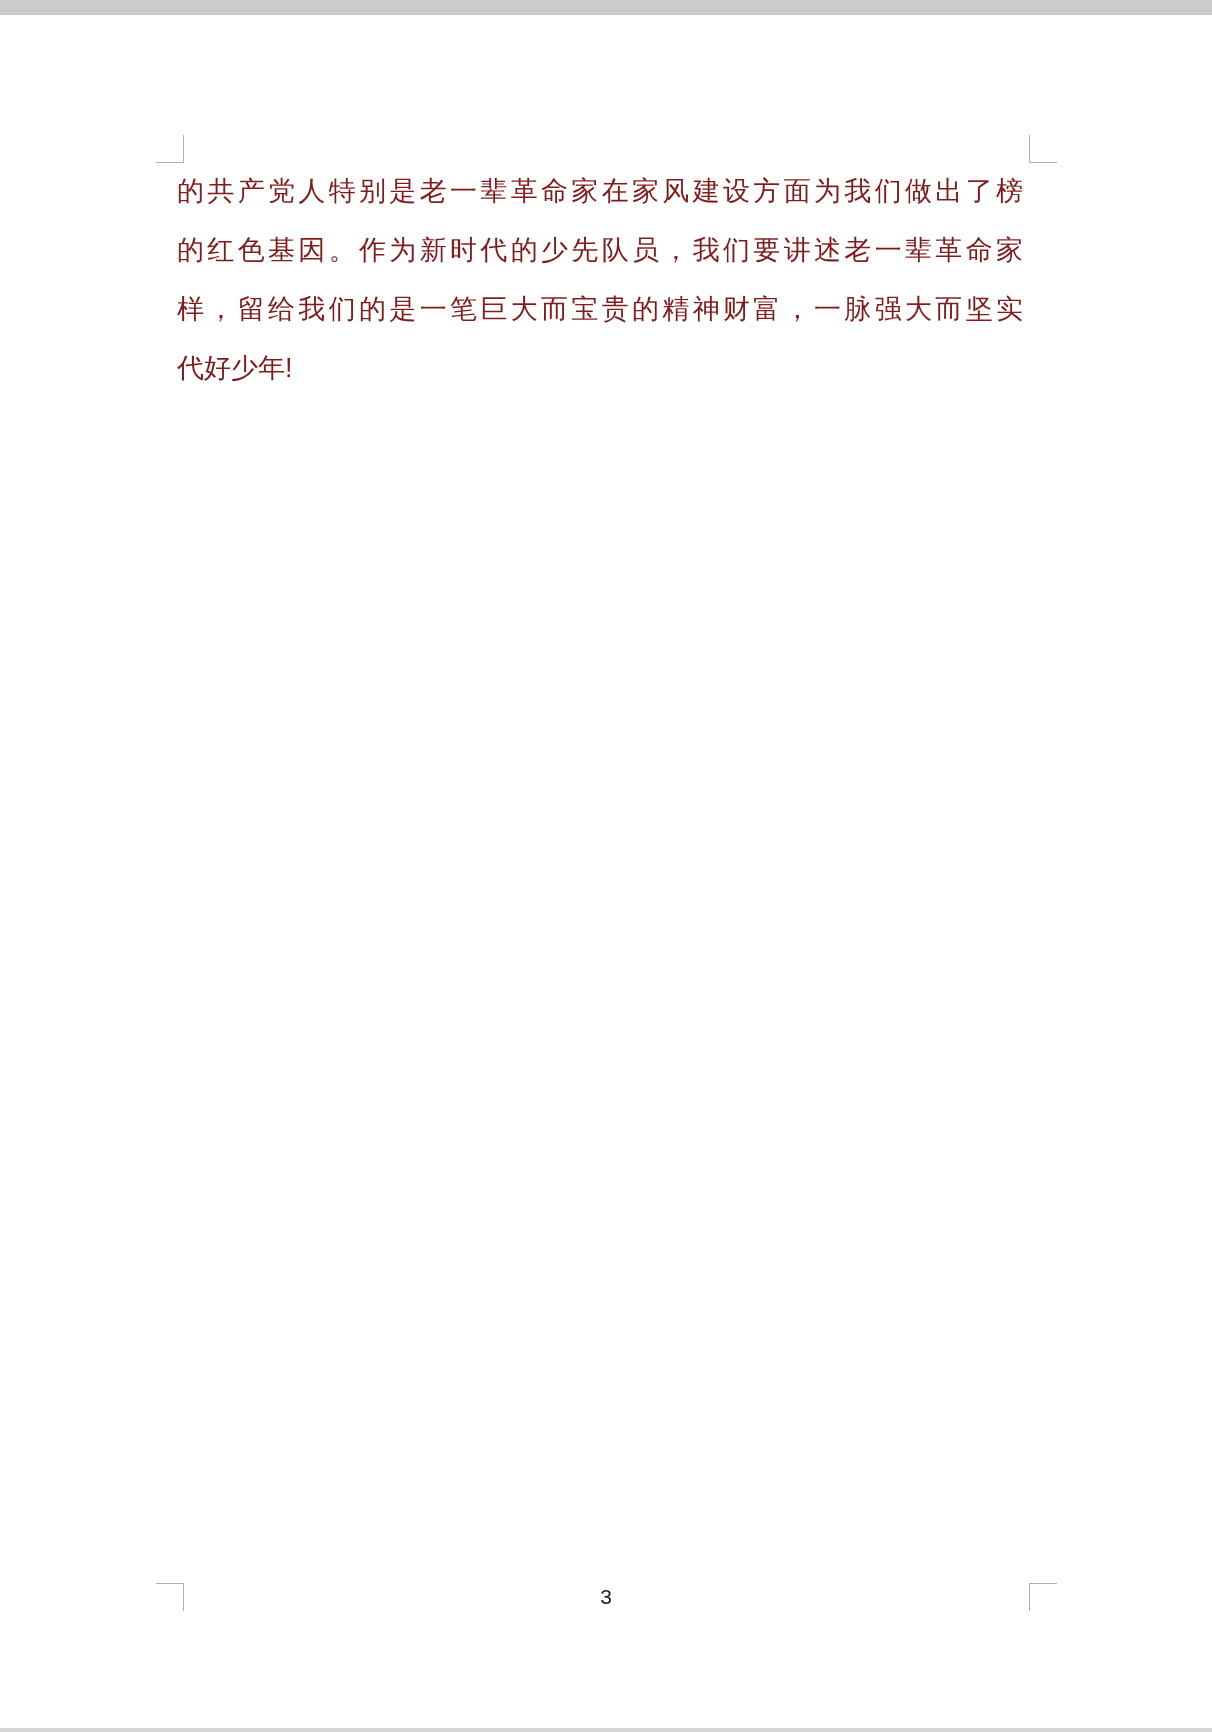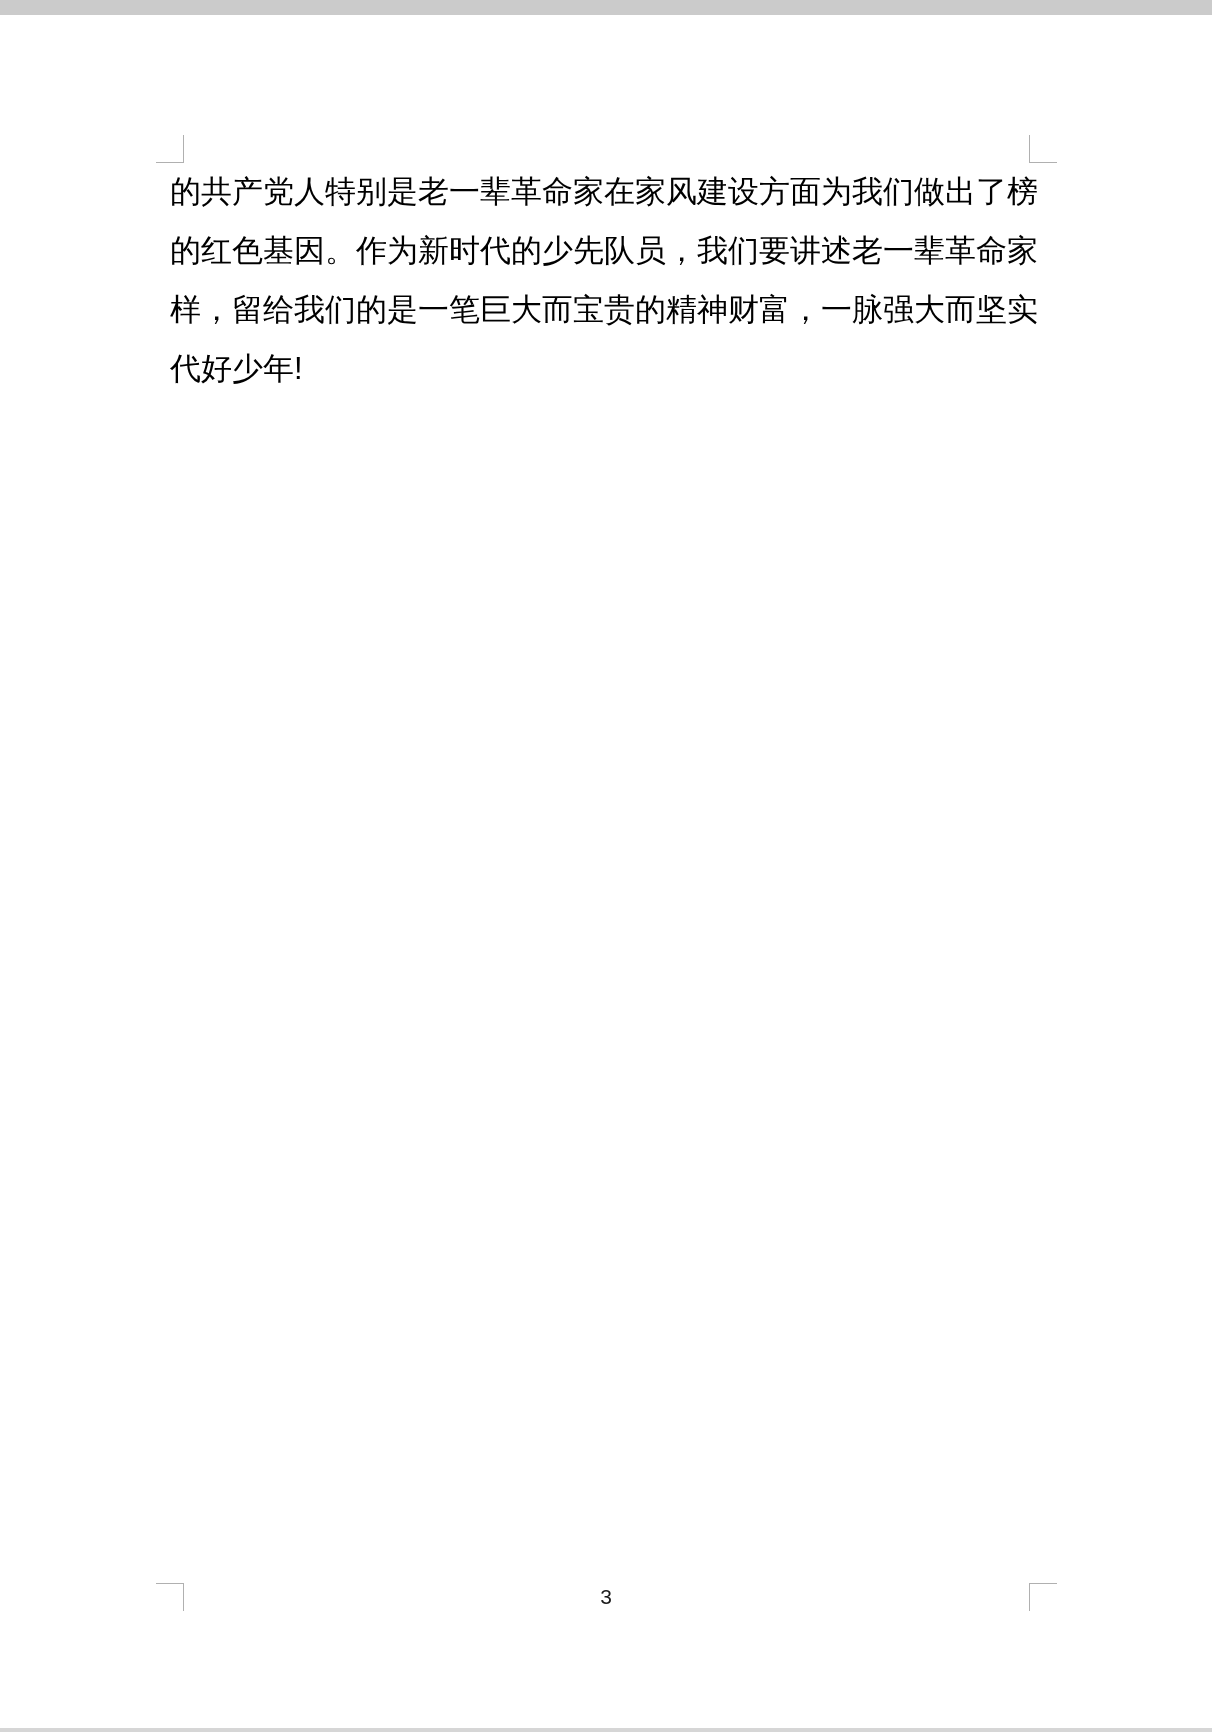--- a/index.html
+++ b/index.html
@@ -35,25 +35,25 @@
     width: 27px; height: 27px;
   }
   .crop.tl { left: 156px;  top: 135px;  border-right: 1px solid #b0b0b0; border-bottom: 1px solid #b0b0b0; }
   .crop.tr { left: 1029px; top: 135px;  border-left: 1px solid #b0b0b0;  border-bottom: 1px solid #b0b0b0; }
   .crop.bl { left: 156px;  top: 1583px; border-right: 1px solid #b0b0b0; border-top: 1px solid #b0b0b0; }
   .crop.br { left: 1029px; top: 1583px; border-left: 1px solid #b0b0b0;  border-top: 1px solid #b0b0b0; }
 
   
   .body-text {
     position: absolute;
-    left: 170px;
+    left: 177px;
     top: 162px;
     width: 846px;
-    color: #000000;
-    font-size: 31px;
+    color: #7f1d1d;
+    font-size: 27px;
   }
   .line {
     height: 59px;
     line-height: 59px;
     white-space: nowrap;
     text-align: justify;
     text-align-last: justify;
     overflow: visible;
   }
   .line.last {

